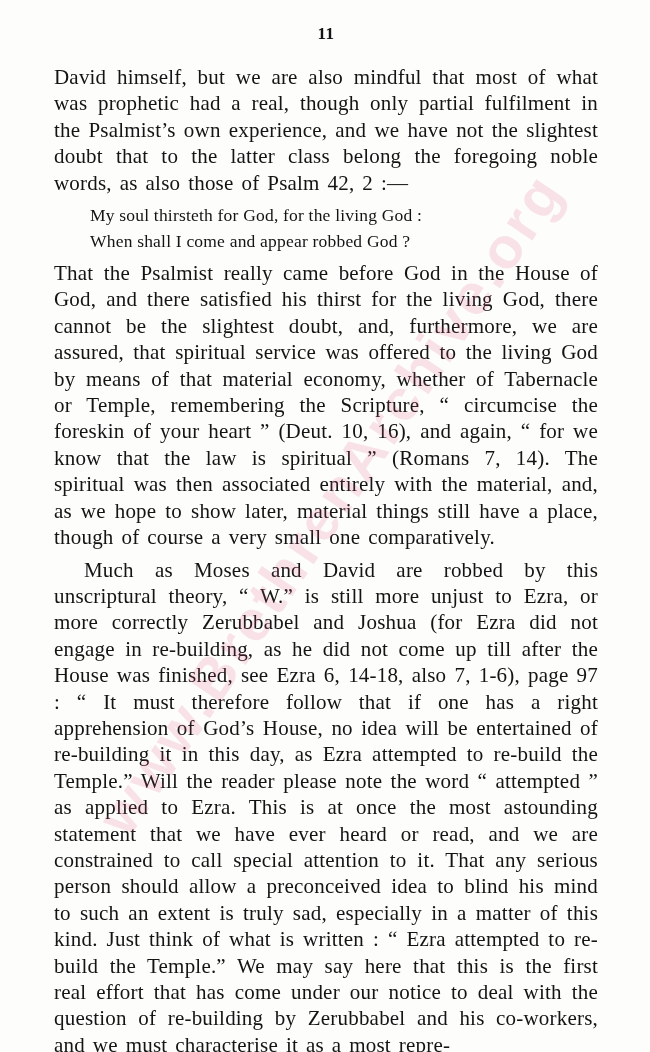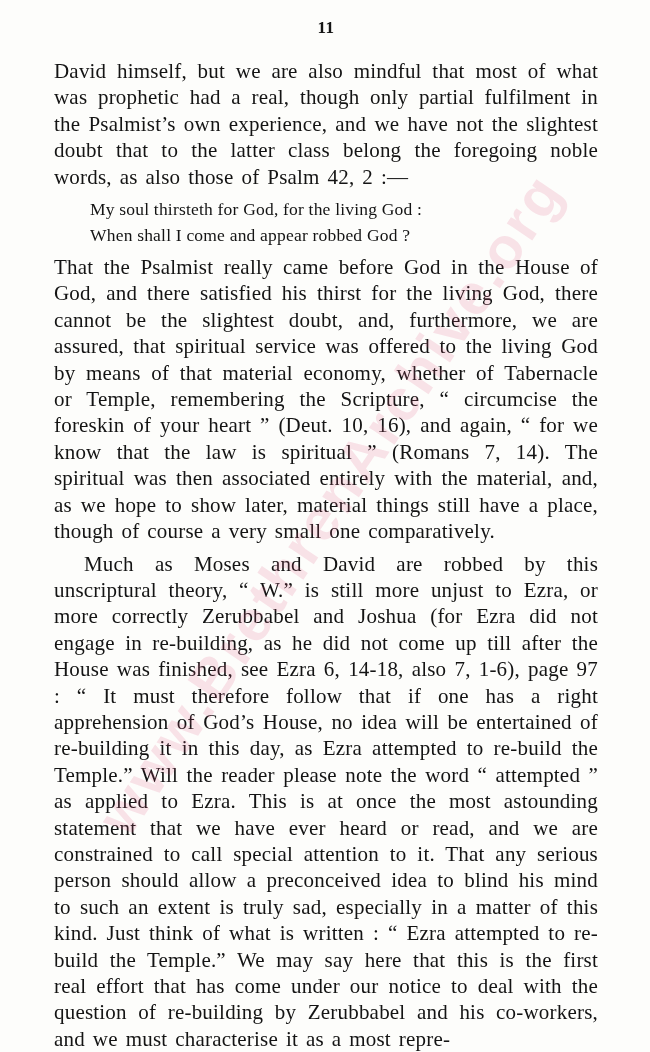--- a/index.html
+++ b/index.html
@@ -17,21 +17,21 @@
     box-sizing: border-box;
     padding: 12px 46px 0 48px;
     overflow: hidden;
     color: #141414;
   }
   .page-number {
     text-align: center;
     font-weight: bold;
     font-size: 17px;
     letter-spacing: 0.5px;
-    margin: 6px 0 20px 0;
+    margin: 12px 0 20px 0;
   }
   .para {
     margin: 6px;
     font-size: 21px;
     line-height: 26.4px;
     text-align: justify;
     word-spacing: 2.5px;
     letter-spacing: 0.2px;
   }
   .para.indent {

